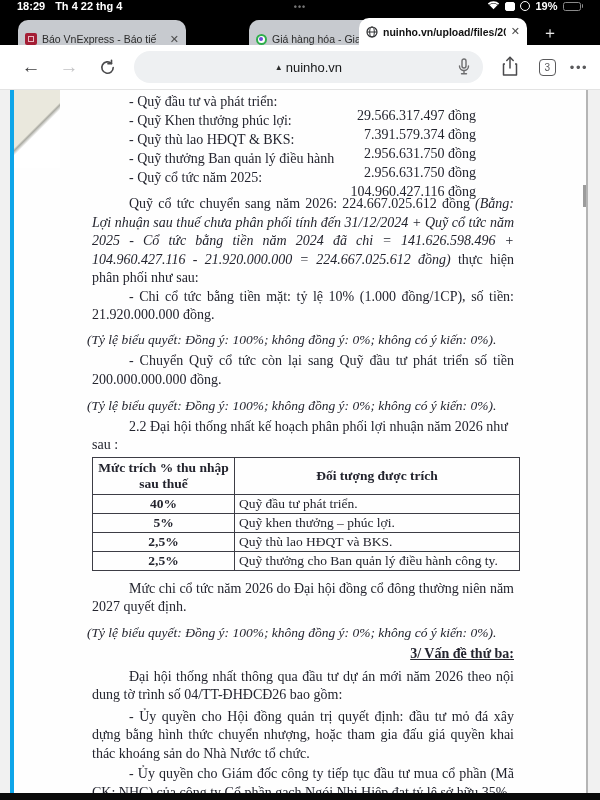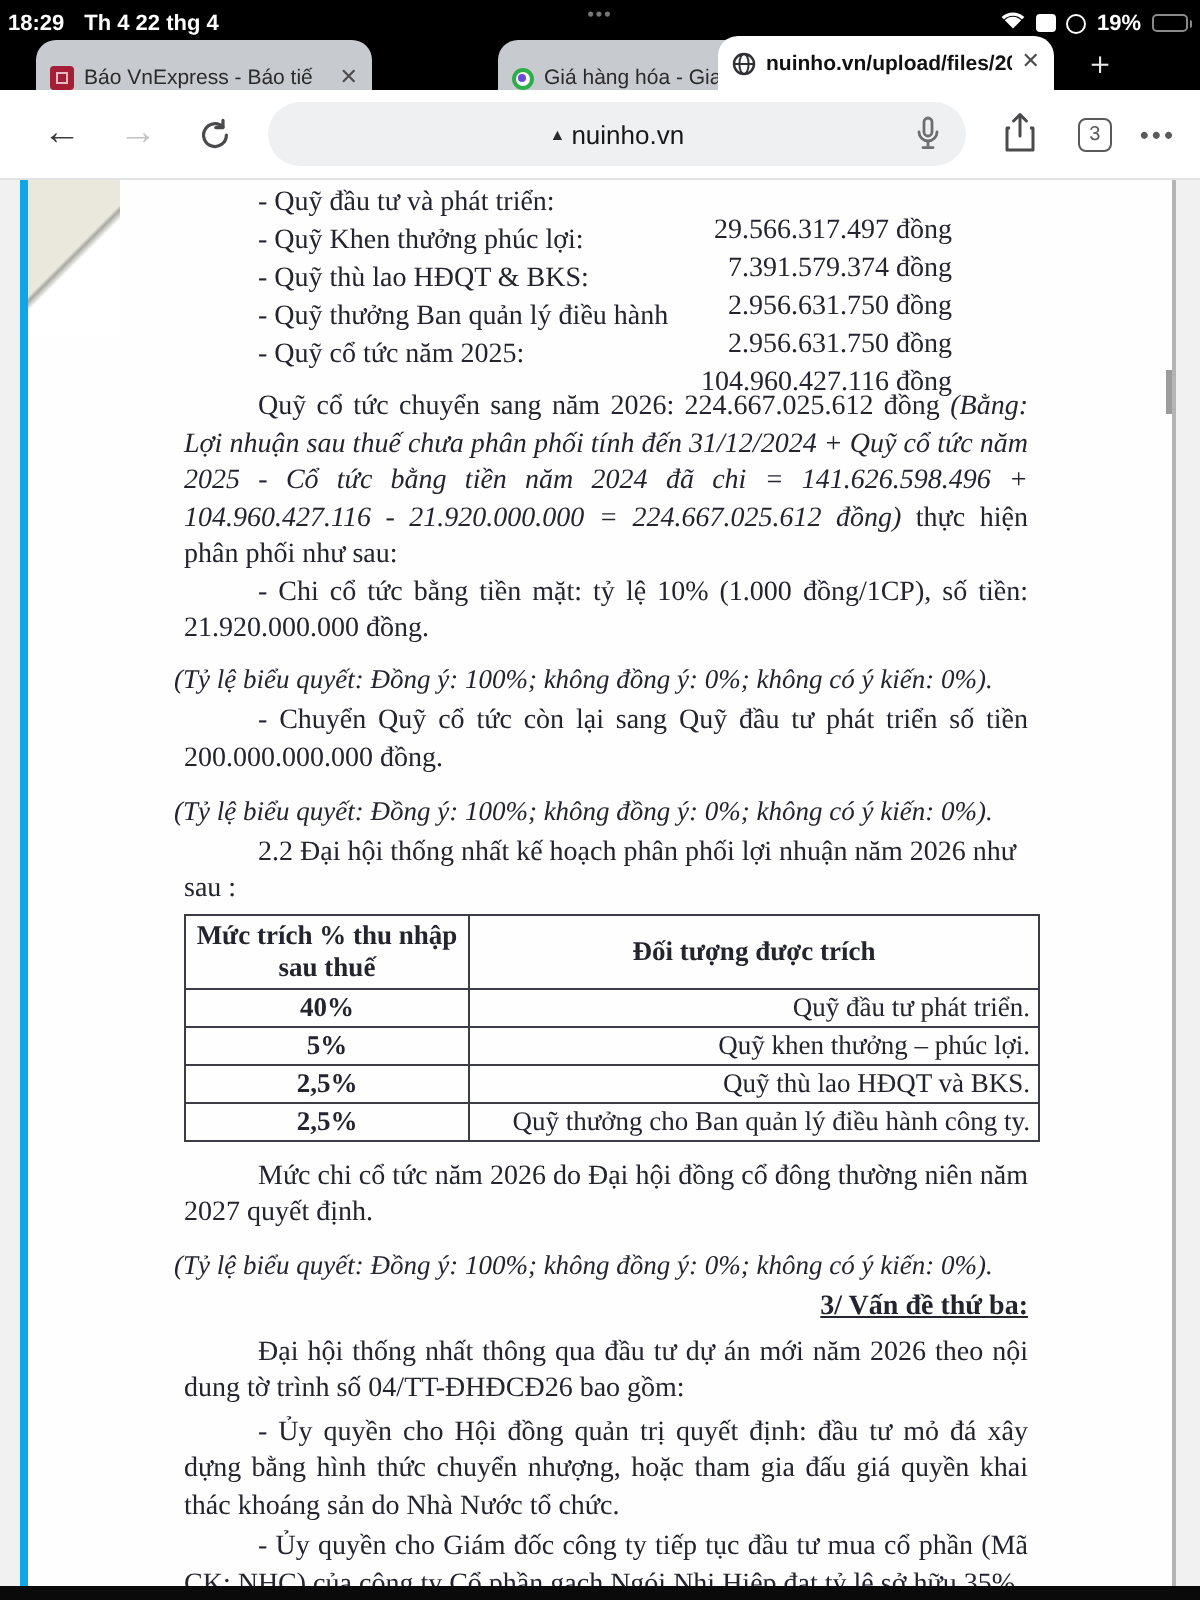--- a/index.html
+++ b/index.html
@@ -2,21 +2,21 @@
 <html><head>
 <meta charset="utf-8">
 <style>
   * { margin:0; padding:0; box-sizing:border-box; }
   html,body { width:600px; height:800px; }
   body { font-family:"Liberation Sans", sans-serif; background:#000; }
   .screen { position:relative; width:600px; height:800px; background:#000; overflow:hidden; }
 
   
   .status-bar { position:relative; height:18px; background:#000; color:#fff;
-    display:flex; align-items:flex-end; font-size:11px; font-weight:bold; padding:0 4px; }
+    display:flex; align-items:flex-start; font-size:11px; font-weight:bold; padding:0 17px; }
   .sb-left { display:flex; gap:10px; }
   .sb-center { position:absolute; left:50%; top:2px; transform:translateX(-50%);
     color:#777; font-size:9px; letter-spacing:1px; }
   .sb-right { margin-left:auto; display:flex; align-items:center; gap:5px; }
   .wifi-svg, .mirror-icon, .lock-icon { display:inline-block; }
   .mirror-icon { width:10px; height:9px; border:1.5px solid #fff; border-radius:2px; background:#fff; }
   .lock-icon { width:10px; height:10px; border:1.5px solid #fff; border-radius:50%; }
   .battery { display:flex; align-items:center; gap:1px; }
   .battery-body { width:18px; height:9px; border:1px solid #8a8a8a; border-radius:2.5px; padding:1px; }
   .battery-fill { width:20%; height:100%; background:#fff; border-radius:1px; }
@@ -75,21 +75,21 @@
   .vote { font-style:italic; font-size:13.5px; margin-left:-5px; white-space:nowrap; }
   .h22 { text-indent:37px; }
   .h3 { text-indent:37px; font-weight:bold;text-align:right; }
   .h3 span { text-decoration:underline; }
   table.alloc { border-collapse:collapse; width:428px; margin-top:2px;
     font-size:13.5px; line-height:16px; }
   table.alloc th, table.alloc td { border:1px solid #3d3d45; }
   table.alloc th { font-weight:bold; text-align:center; padding:2px 4px; }
   table.alloc td { padding:1px 4px; height:18px; }
   td.pct { text-align:center; width:142px;font-weight:bold; }
-  td.obj { padding-left:24px;text-align:right; }
+  td.obj { padding-left:24px; }
 
   .bottom-bar { height:7px; background:#0a0a0a; }
   .mt3{margin-top:3px}.mt2{margin-top:2px}.mt4{margin-top:4px}
   .mt6{margin-top:6px}.mt7{margin-top:7px}.mt8{margin-top:8px}.mt9{margin-top:9px}
 </style>
 </head>
 <body>
 
 <div class="screen">
 

